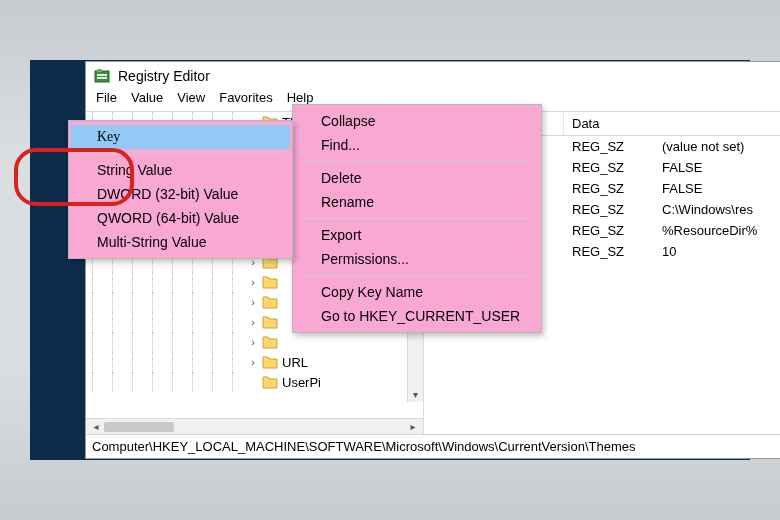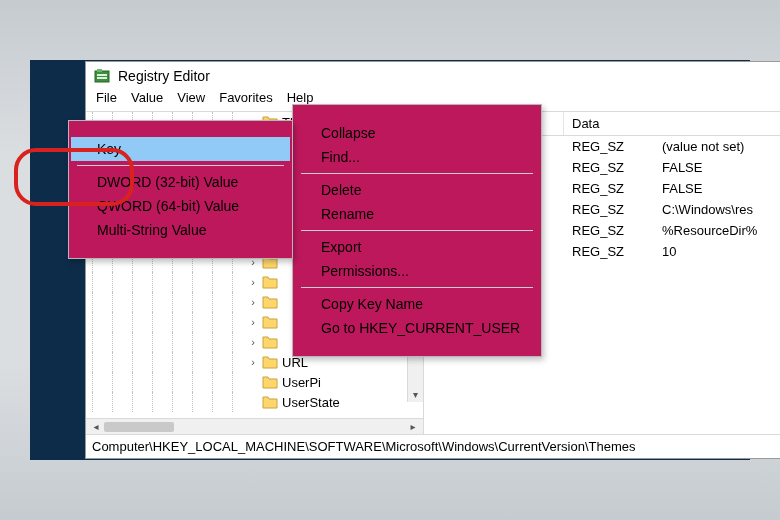--- a/index.html
+++ b/index.html
@@ -164,34 +164,35 @@
     border-top: 1px solid #d9d9d9;
     padding: 4px 6px;
     font-size: 13px;
     white-space: nowrap;
     overflow: hidden;
   }
 
   
   .context-menu {
     position: absolute;
-    background: #be185d;
+    background: #f9a8d4;
     border: 1px solid #b7b7b7;
     box-shadow: 2px 3px 6px rgba(0,0,0,0.25);
-    padding: 16px 2px;
+    padding: 4px 2px;
     font-size: 14px;
     z-index: 50;
   }
   .context-menu .item {
     padding: 4px 28px 4px 26px;
     white-space: nowrap;
     position: relative;
   }
   .context-menu .item.highlight {
     background: #91c9f7;
+    font-family: Liberation Serif, serif;
   }
   .context-menu .sep {
     height: 1px;
     margin: 4px 6px;
     background: #cfcfcf;
   }
   .context-menu .arrow-r {
     position: absolute; right: 8px; top: 50%; transform: translateY(-50%);
     font-size: 10px; color: #333;
   }
@@ -470,37 +471,20 @@
                   <span class="indent-line"></span>
                   <span class="indent-line"></span>
                   <span class="indent-line"></span>
                   <span class="expander"></span>
                   <span class="folder">
                     <svg viewBox="0 0 16 14">
                       <path d="M1 3 L1 13 L15 13 L15 4 L7 4 L6 2 L1 2 Z" fill="#ffd66b" stroke="#caa23a"></path>
                     </svg>
                   </span>
                   <span>UserPi</span>
-                </div>
-                <div class="tree-row">
-                  <span class="indent-line"></span>
-                  <span class="indent-line"></span>
-                  <span class="indent-line"></span>
-                  <span class="indent-line"></span>
-                  <span class="indent-line"></span>
-                  <span class="indent-line"></span>
-                  <span class="indent-line"></span>
-                  <span class="indent-line"></span>
-                  <span class="expander"></span>
-                  <span class="folder">
-                    <svg viewBox="0 0 16 14">
-                      <path d="M1 3 L1 13 L15 13 L15 4 L7 4 L6 2 L1 2 Z" fill="#ffd66b" stroke="#caa23a"></path>
-                    </svg>
-                  </span>
-                  <span>UserState</span>
                 </div>
               </div>
             <div class="tree-vscroll">
               <div class="arrow">▴</div>
               <div class="thumb"></div>
               <div class="arrow" style="position:absolute;bottom:0;left:0;right:0">▾</div>
             </div>
           </div>
           <div class="tree-hscroll">
             <div class="arr">◂</div>
@@ -580,20 +564,21 @@
         <div class="item"><span>Export</span></div>
         <div class="item"><span>Permissions...</span></div>
         <div class="sep"></div>
         <div class="item"><span>Copy Key Name</span></div>
         <div class="item"><span>Go to HKEY_CURRENT_USER</span></div>
       </div>
 
       <div class="context-menu submenu" style="left:-18px; top:58px; width:225px;">
         <div class="item highlight"><span>Key</span></div>
         <div class="sep"></div>
+        <div class="item"><span>String Value</span></div>
         <div class="item"><span>DWORD (32-bit) Value</span></div>
         <div class="item"><span>QWORD (64-bit) Value</span></div>
         <div class="item"><span>Multi-String Value</span></div>
       </div>
 
     </div>
   </div>
 
   <div class="callout" style="left:14px; top:148px; width:120px; height:58px;"></div>
 </div>

